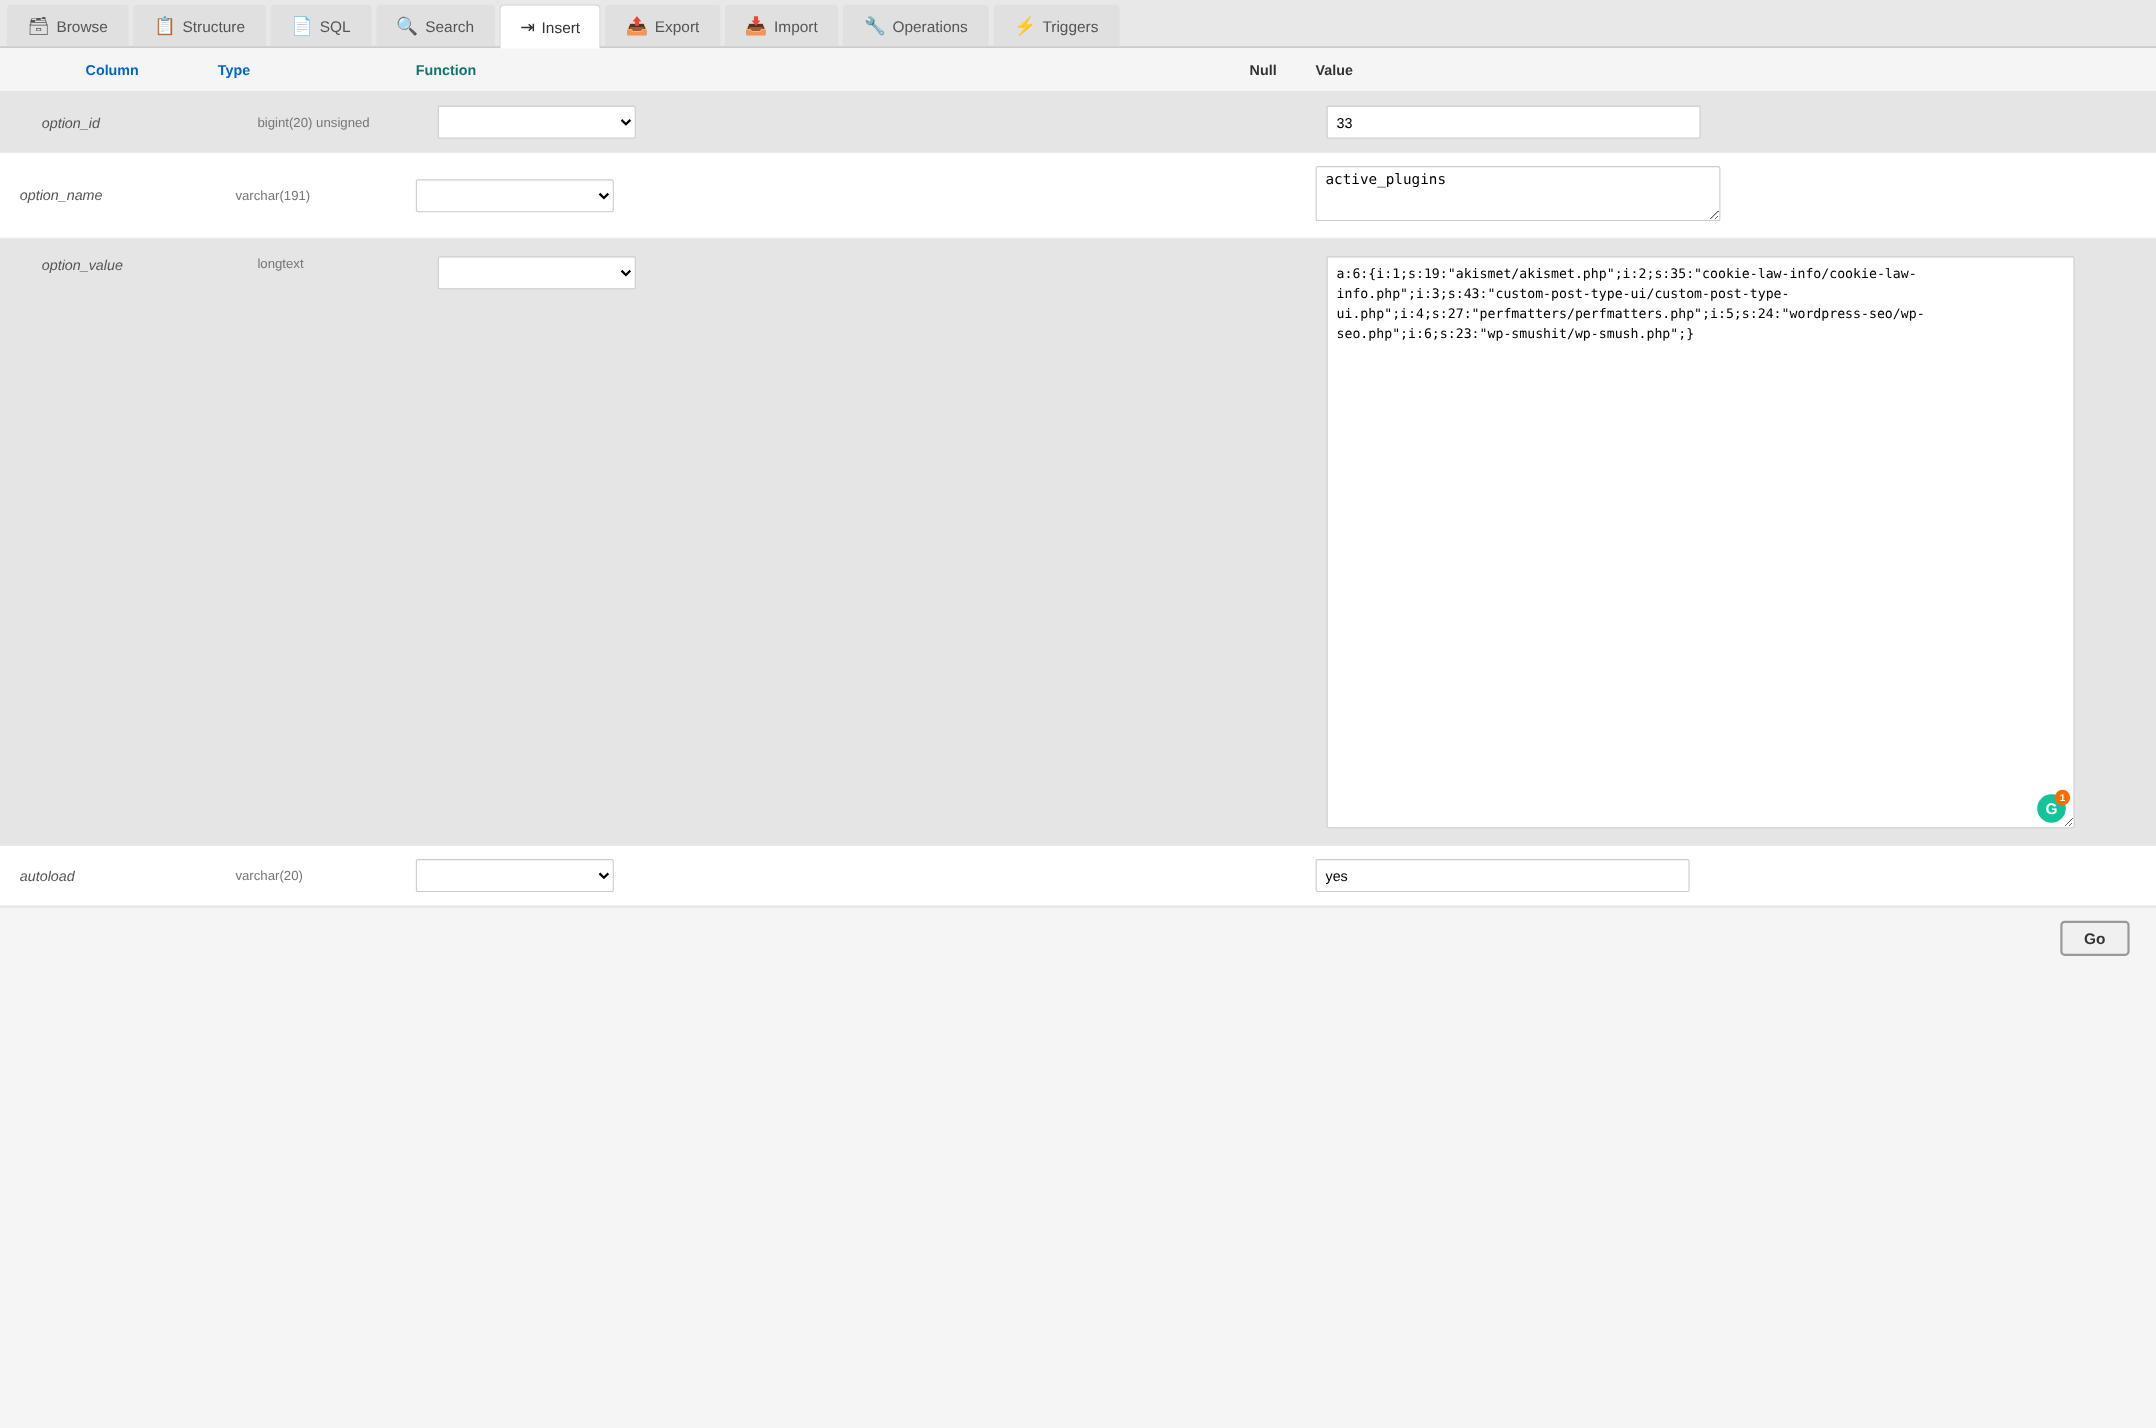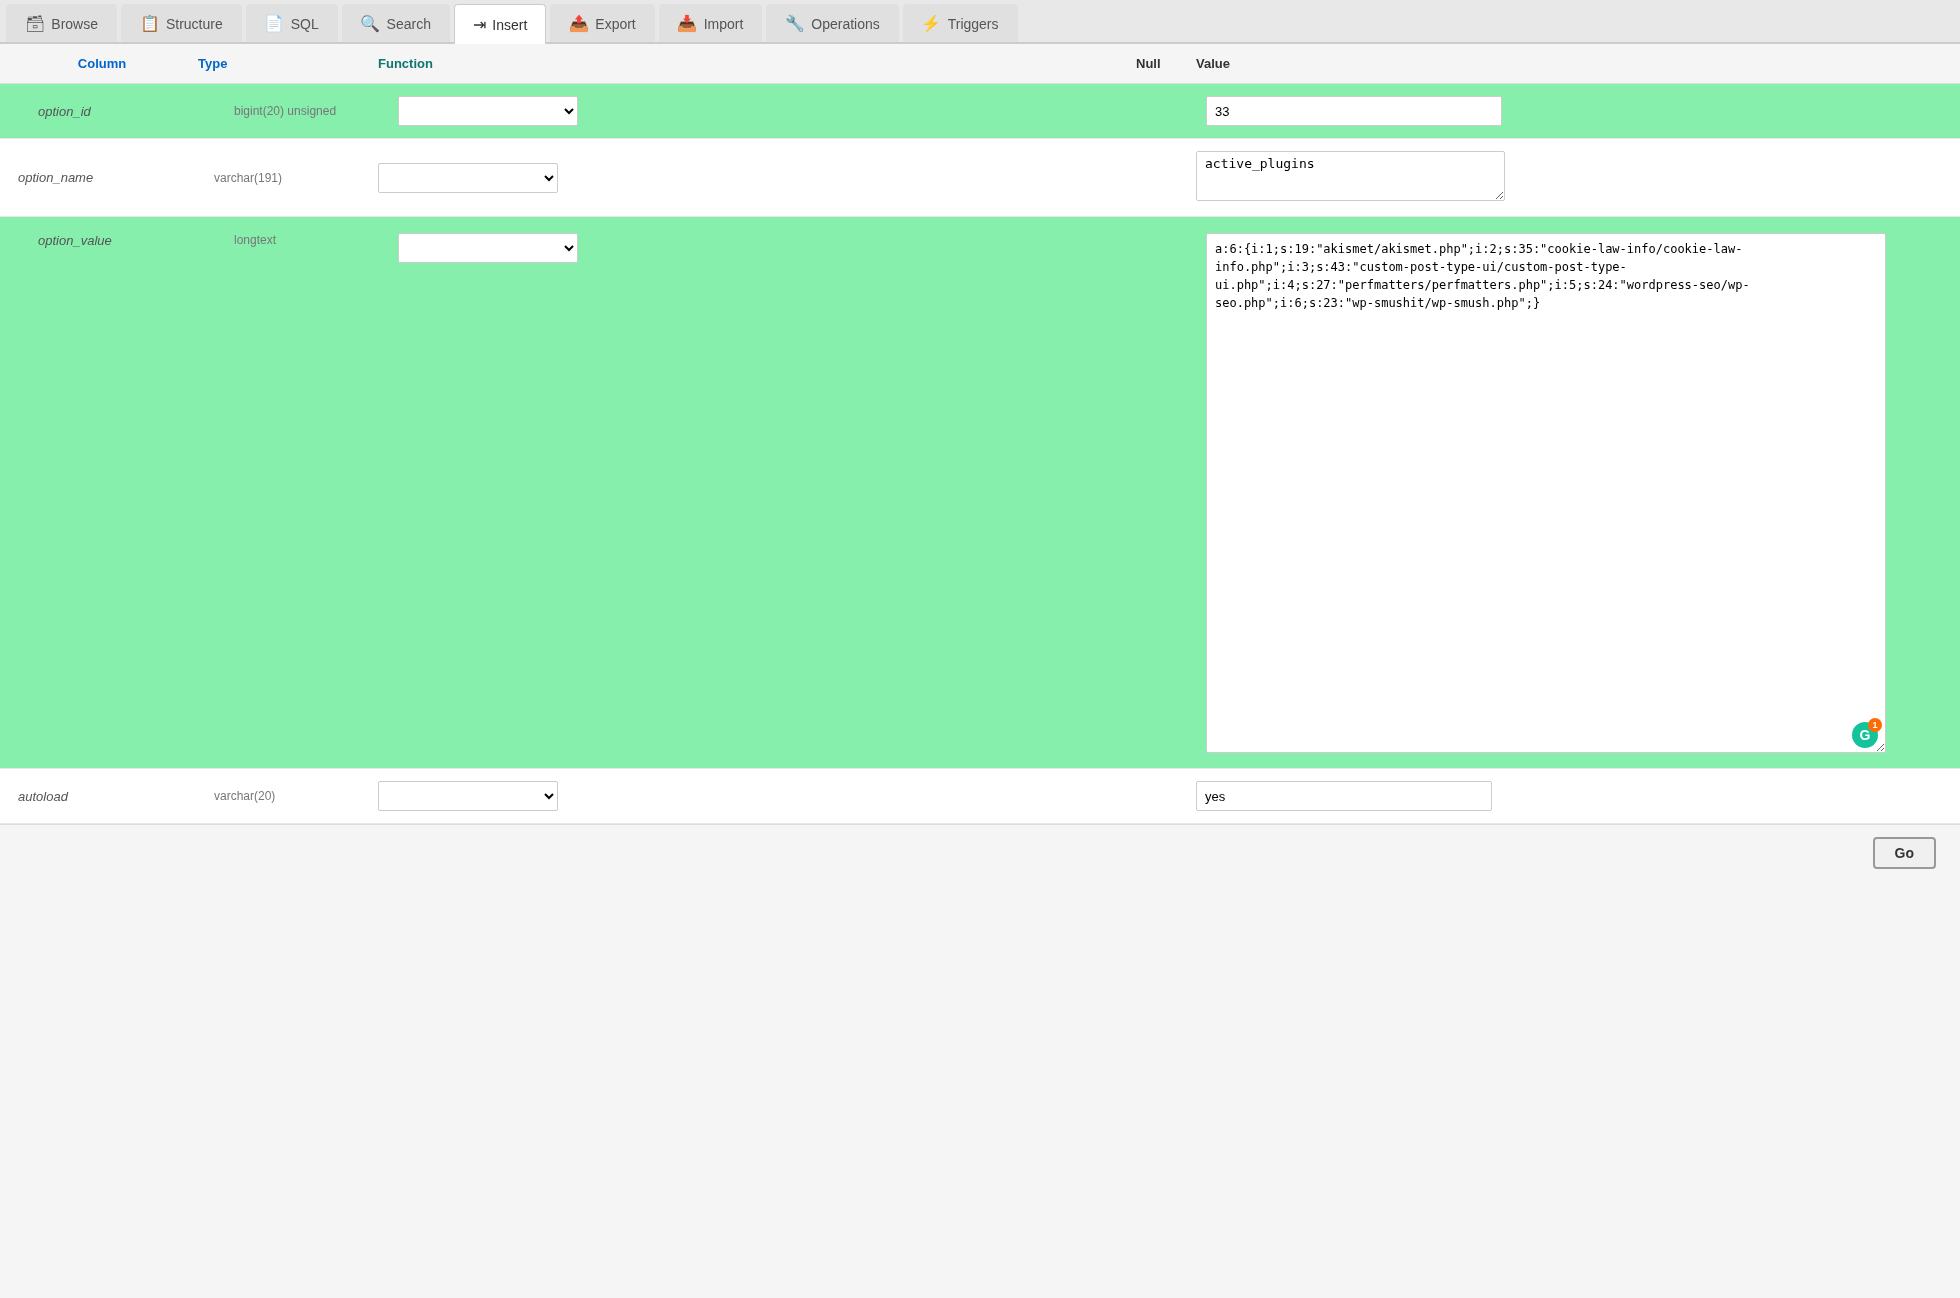--- a/index.html
+++ b/index.html
@@ -76,21 +76,21 @@
     
     .data-row {
       display: grid;
       grid-template-columns: 180px 180px 1fr 60px 1fr;
       align-items: center;
       border-bottom: 1px solid #e8e8e8;
       padding: 8px 12px;
       min-height: 50px;
     }
     .data-row.alt-bg {
-      background: #86efac;
+      background: #e5e5e5;
       padding-left: 32px;
     }
     .data-row.white-bg {
       background: #fff;
     }
     .data-row.large-row {
       align-items: start;
       padding-top: 12px;
       min-height: 540px;
     }
@@ -116,21 +116,21 @@
       background: #fff;
       font-size: 13px;
       padding: 2px 6px;
       border-radius: 2px;
       appearance: auto;
       cursor: pointer;
     }
 
     
     .value-input {
-      width: 296px;
+      width: 340px;
       height: 30px;
       border: 1px solid #ccc;
       padding: 4px 8px;
       font-size: 13px;
       border-radius: 2px;
     }
 
     
     .value-textarea {
       width: 100%;
@@ -139,21 +139,21 @@
       border: 1px solid #ccc;
       padding: 6px 8px;
       font-size: 12px;
       font-family: monospace;
       border-radius: 2px;
       resize: both;
       line-height: 1.5;
     }
 
     .option-name-textarea {
-      width: 309px;
+      width: 368px;
       height: 50px;
       border: 1px solid #ccc;
       padding: 4px 8px;
       font-family: monospace;
       font-size: 13px;
       border-radius: 2px;
       resize: both;
     }
 
     

